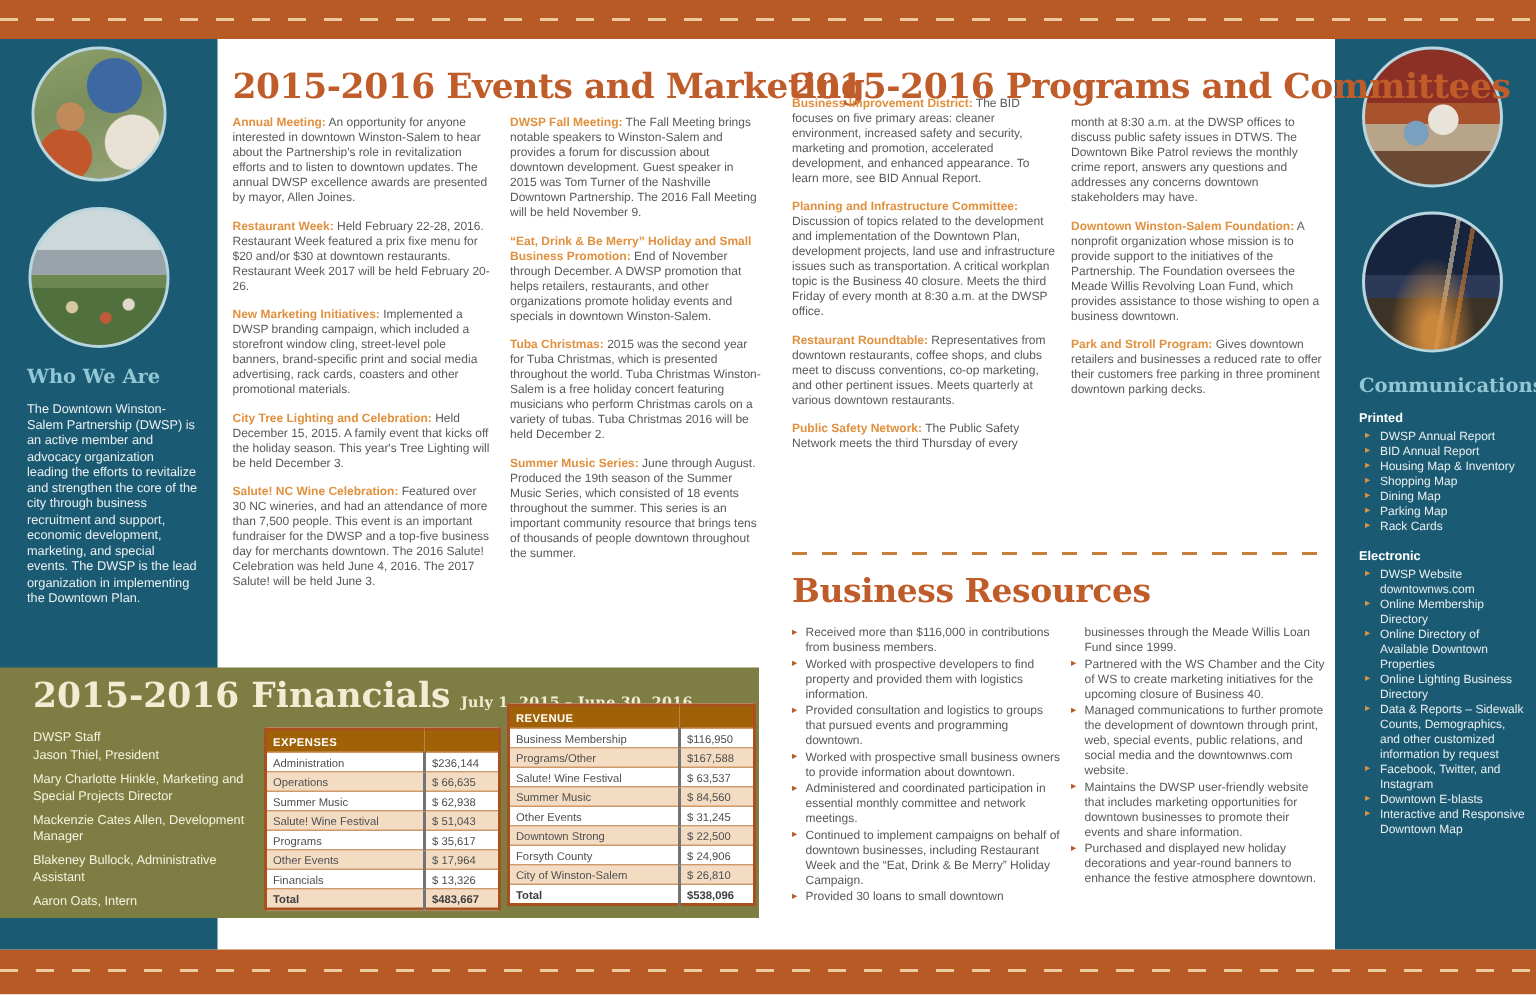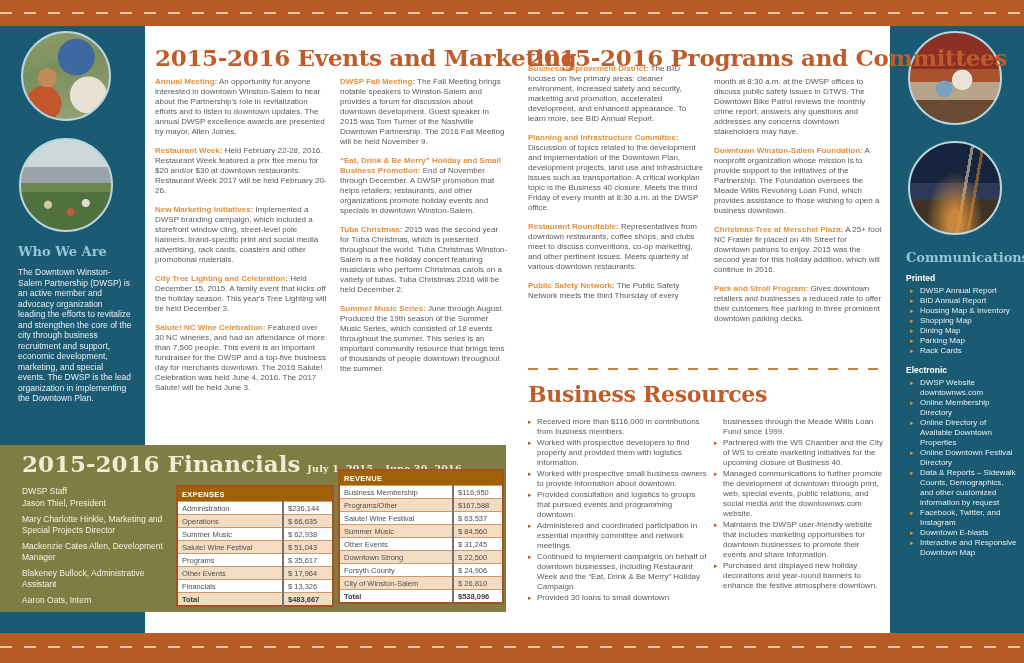--- a/index.html
+++ b/index.html
@@ -136,42 +136,41 @@
   <div class="main-title" style="left:528px; top:44px;">2015-2016 Programs and Committees</div>
   <div id="pr-c1" class="col">
     <p class="para"><span class="ph">Business Improvement District:</span><span> The BID focuses on five primary areas: cleaner environment, increased safety and security, marketing and promotion, accelerated development, and enhanced appearance. To learn more, see BID Annual Report.</span></p>
     <p class="para"><span class="ph">Planning and Infrastructure Committee:</span><span> Discussion of topics related to the development and implementation of the Downtown Plan, development projects, land use and infrastructure issues such as transportation. A critical workplan topic is the Business 40 closure. Meets the third Friday of every month at 8:30 a.m. at the DWSP office.</span></p>
     <p class="para"><span class="ph">Restaurant Roundtable:</span><span> Representatives from downtown restaurants, coffee shops, and clubs meet to discuss conventions, co-op marketing, and other pertinent issues. Meets quarterly at various downtown restaurants.</span></p>
     <p class="para"><span class="ph">Public Safety Network:</span><span> The Public Safety Network meets the third Thursday of every</span></p>
   </div>
   <div id="pr-c2" class="col">
     <p class="para"><span>month at 8:30 a.m. at the DWSP offices to discuss public safety issues in DTWS. The Downtown Bike Patrol reviews the monthly crime report, answers any questions and addresses any concerns downtown stakeholders may have.</span></p>
     <p class="para"><span class="ph">Downtown Winston-Salem Foundation:</span><span> A nonprofit organization whose mission is to provide support to the initiatives of the Partnership. The Foundation oversees the Meade Willis Revolving Loan Fund, which provides assistance to those wishing to open a business downtown.</span></p>
-    <p class="para"><span class="ph">Christmas Tree at Merschel Plaza:</span><span> A 25+ foot NC Frasier fir placed on 4th Street for downtown patrons to enjoy. 2015 was the second year for this holiday addition, which will continue in 2016.</span></p>
     <p class="para"><span class="ph">Park and Stroll Program:</span><span> Gives downtown retailers and businesses a reduced rate to offer their customers free parking in three prominent downtown parking decks.</span></p>
   </div>
 
   <div id="br-dash"></div>
   <div id="br-title" class="main-title">Business Resources</div>
   <div id="br-c1" class="col">
     <div class="bull">
         <span class="arr"></span>
         <span class="bt">Received more than $116,000 in contributions from business members.</span>
       </div>
     <div class="bull">
         <span class="arr"></span>
         <span class="bt">Worked with prospective developers to find property and provided them with logistics information.</span>
       </div>
     <div class="bull">
         <span class="arr"></span>
+        <span class="bt">Provided consultation and logistics to groups that pursued events and programming downtown.</span>
+      </div>
+    <div class="bull">
+        <span class="arr"></span>
         <span class="bt">Worked with prospective small business owners to provide information about downtown.</span>
-      </div>
-    <div class="bull">
-        <span class="arr"></span>
-        <span class="bt">Provided consultation and logistics to groups that pursued events and programming downtown.</span>
       </div>
     <div class="bull">
         <span class="arr"></span>
         <span class="bt">Administered and coordinated participation in essential monthly committee and network meetings.</span>
       </div>
     <div class="bull">
         <span class="arr"></span>
         <span class="bt">Continued to implement campaigns on behalf of downtown businesses, including Restaurant Week and the “Eat, Drink &amp; Be Merry” Holiday Campaign.</span>
       </div>
     <div class="bull">
@@ -241,21 +240,21 @@
     <div class="side-item">
         <span class="arr"></span>
         <span class="bt">Online Membership Directory</span>
       </div>
     <div class="side-item">
         <span class="arr"></span>
         <span class="bt">Online Directory of Available Downtown Properties</span>
       </div>
     <div class="side-item">
         <span class="arr"></span>
-        <span class="bt">Online Downtown Festival Directory</span>
+        <span class="bt">Online Lighting Business Directory</span>
       </div>
     <div class="side-item">
         <span class="arr"></span>
         <span class="bt">Data &amp; Reports – Sidewalk Counts, Demographics, and other customized information by request</span>
       </div>
     <div class="side-item">
         <span class="arr"></span>
         <span class="bt">Facebook, Twitter, and Instagram</span>
       </div>
     <div class="side-item">

